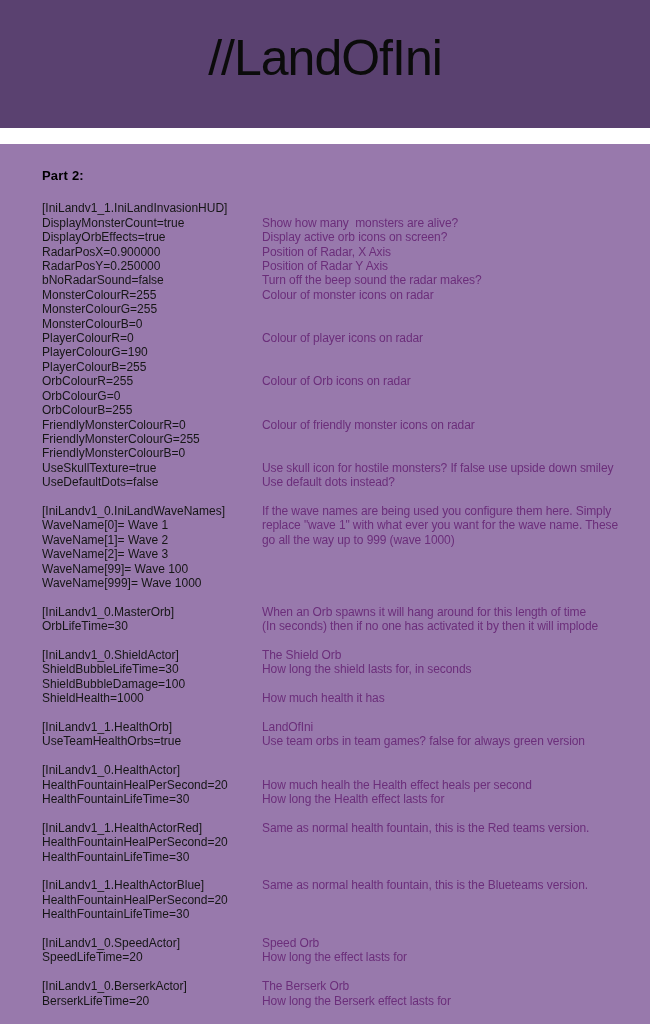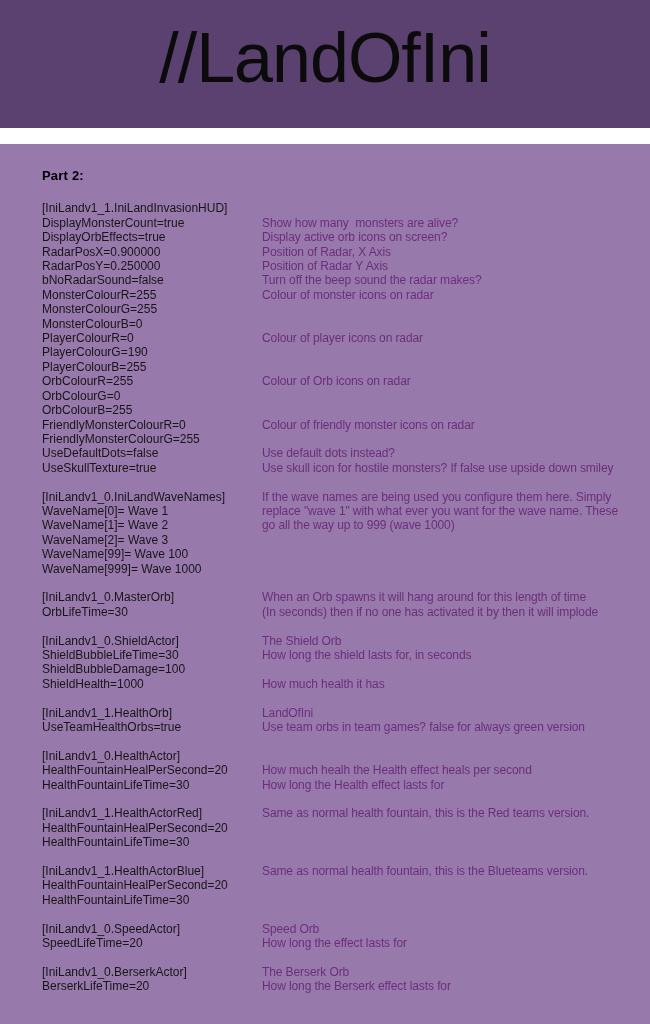--- a/index.html
+++ b/index.html
@@ -17,21 +17,21 @@
   }
   .masthead {
     height: 128px;
     background: var(--header-bg, #5a4170);
     display: flex;
     align-items: center;
     justify-content: center;
   }
   .site-title {
     margin: 8px;
-    font-size: 70px;
+    font-size: 50px;
     font-weight: 400;
     letter-spacing: -1px;
     color: var(--title-text, #0b0b0b);
     transform: translateY(-6px);
     line-height: 1;
   }
   .band {
     height: 16px;
     background: var(--band, #ffffff);
   }
@@ -85,22 +85,23 @@
           <div class="row"><span class="key">MonsterColourG=255</span><span class="desc"></span></div>
           <div class="row"><span class="key">MonsterColourB=0</span><span class="desc"></span></div>
           <div class="row"><span class="key">PlayerColourR=0</span><span class="desc">Colour of player icons on radar</span></div>
           <div class="row"><span class="key">PlayerColourG=190</span><span class="desc"></span></div>
           <div class="row"><span class="key">PlayerColourB=255</span><span class="desc"></span></div>
           <div class="row"><span class="key">OrbColourR=255</span><span class="desc">Colour of Orb icons on radar</span></div>
           <div class="row"><span class="key">OrbColourG=0</span><span class="desc"></span></div>
           <div class="row"><span class="key">OrbColourB=255</span><span class="desc"></span></div>
           <div class="row"><span class="key">FriendlyMonsterColourR=0</span><span class="desc">Colour of friendly monster icons on radar</span></div>
           <div class="row"><span class="key">FriendlyMonsterColourG=255</span><span class="desc"></span></div>
+          <div class="row"><span class="key">FriendlyMonsterColourB=0</span><span class="desc"></span></div>
+          <div class="row"><span class="key">UseSkullTexture=true</span><span class="desc">Use skull icon for hostile monsters? If false use upside down smiley</span></div>
           <div class="row"><span class="key">UseDefaultDots=false</span><span class="desc">Use default dots instead?</span></div>
-          <div class="row"><span class="key">UseSkullTexture=true</span><span class="desc">Use skull icon for hostile monsters? If false use upside down smiley</span></div>
         </section>
         <section class="cfg-section">
           <div class="row"><span class="key">[IniLandv1_0.IniLandWaveNames]</span><span class="desc">If the wave names are being used you configure them here. Simply</span></div>
           <div class="row"><span class="key">WaveName[0]= Wave 1</span><span class="desc">replace "wave 1" with what ever you want for the wave name. These</span></div>
           <div class="row"><span class="key">WaveName[1]= Wave 2</span><span class="desc">go all the way up to 999 (wave 1000)</span></div>
           <div class="row"><span class="key">WaveName[2]= Wave 3</span><span class="desc"></span></div>
           <div class="row"><span class="key">WaveName[99]= Wave 100</span><span class="desc"></span></div>
           <div class="row"><span class="key">WaveName[999]= Wave 1000</span><span class="desc"></span></div>
         </section>
         <section class="cfg-section">

